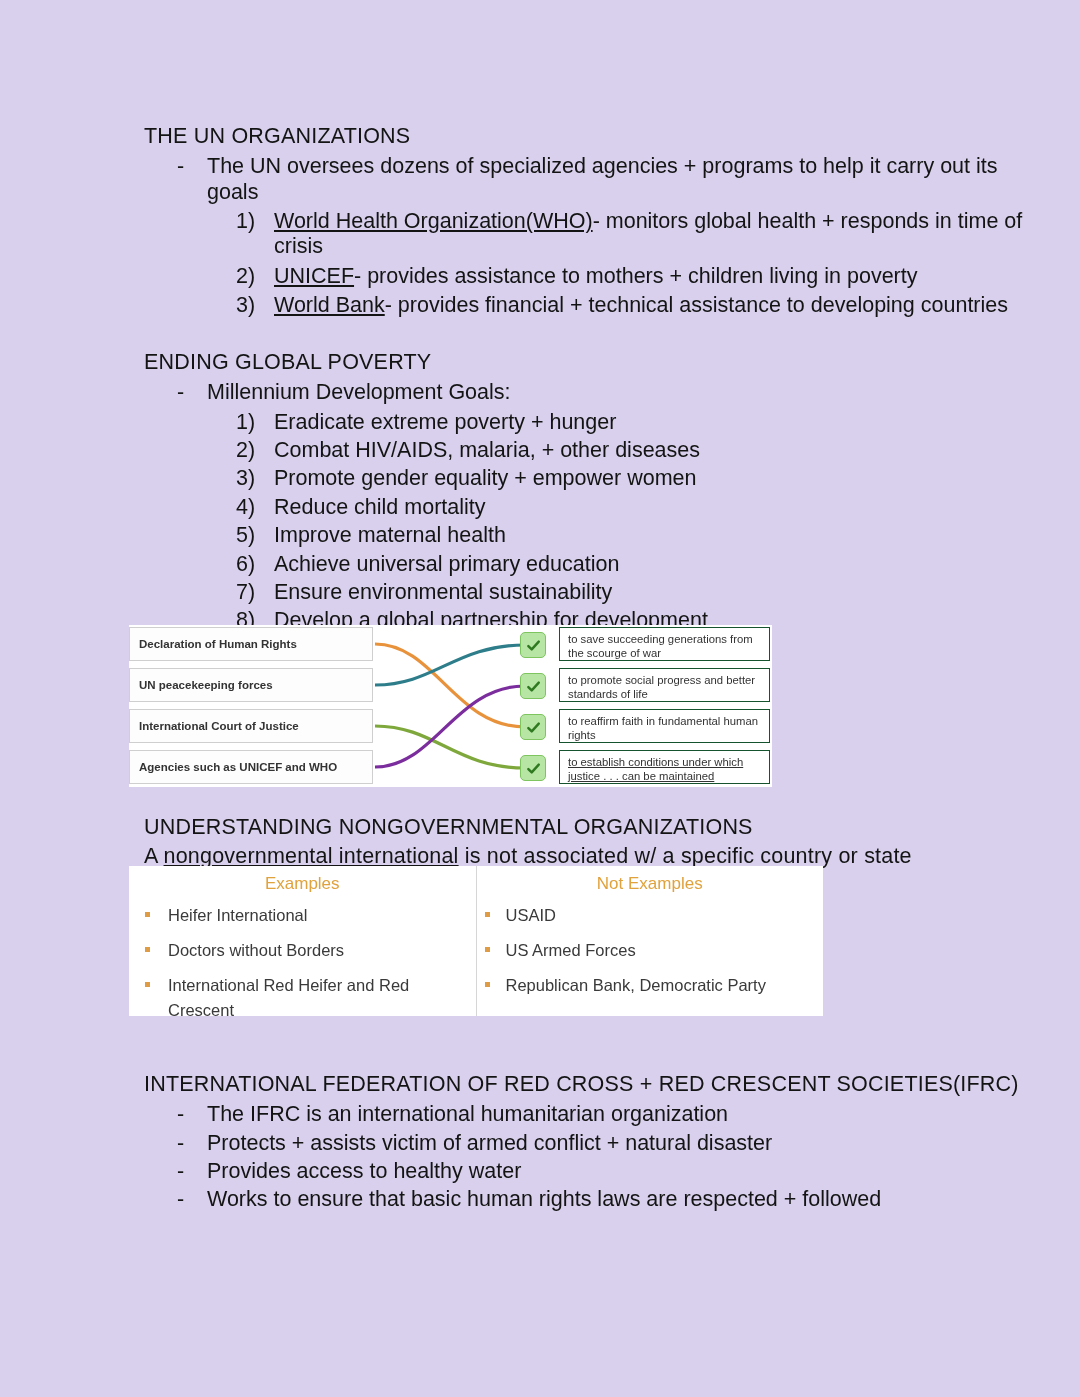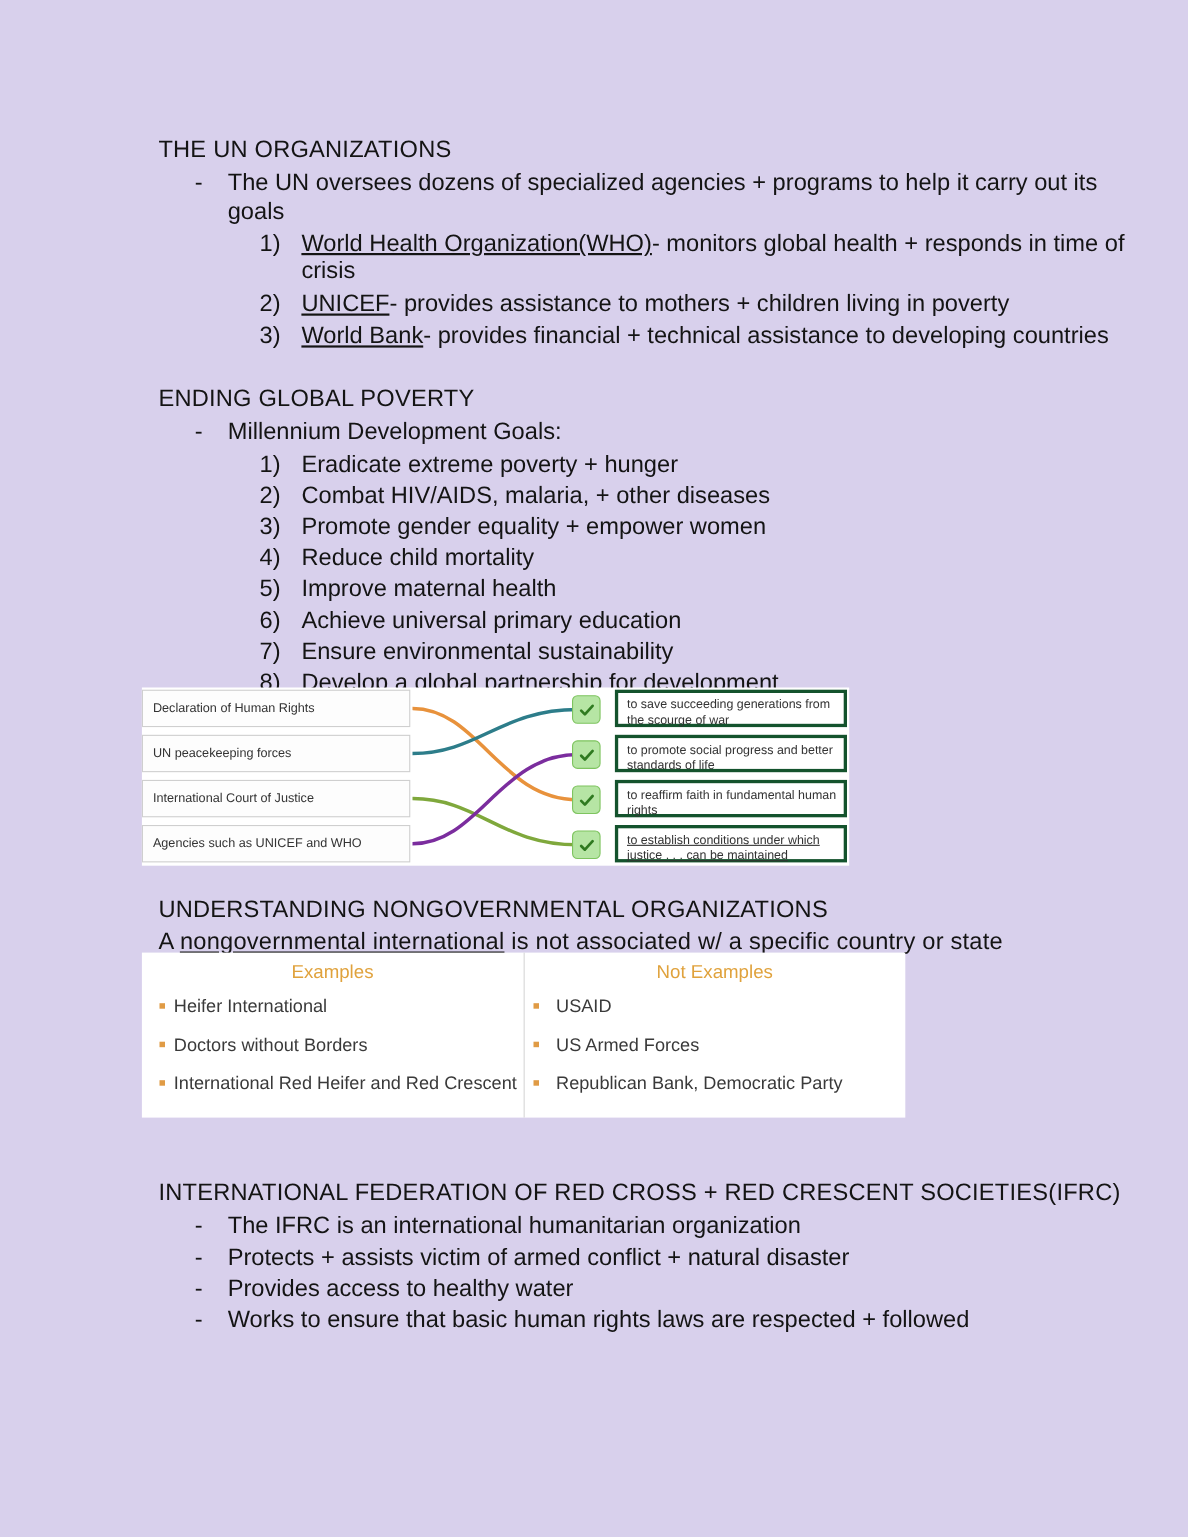--- a/index.html
+++ b/index.html
@@ -73,20 +73,21 @@
     top: 625px;
     width: 643px;
     height: 162px;
     background: #ffffff;
   }
   .match-left {
     position: absolute;
     left: 0; top: 0;
     width: 246px;
     height: 119px;
+    font-weight: bold;
   }
   .mbox {
     position: absolute;
     left: 0;
     width: 244px;
     height: 34px;
     background: #fdfdfd;
     border: 1px solid #cfcfcf;
     box-sizing: border-box;
     display: flex;
@@ -140,21 +141,21 @@
     top: 0;
     width: 213px;
     height: 162px;
   }
   .rbox {
     position: absolute;
     left: 0;
     width: 211px;
     height: 34px;
     background: #ffffff;
-    border: 3px solid #14532d;
+    border: 1px solid #14532d;
     box-sizing: border-box;
     padding: 4px 6px 0 8px;
     font-size: 11.3px;
     line-height: 1.28;
     color: #333333;
   }
   .rbox.r0 { top: 2px; }
   .rbox.r1 { top: 43px; }
   .rbox.r2 { top: 84px; }
   .rbox.r3 { top: 125px; text-decoration: underline; }
@@ -178,21 +179,21 @@
   .exhead {
     text-align: center;
     font-size: 17px;
     font-weight: normal;
     color: #e0a23c;
     font-family: "Liberation Sans", sans-serif;
     margin-bottom: 9px;
   }
   .exitem {
     position: relative;
-    padding-left: 29px;
+    padding-left: 39px;
     font-size: 16.5px;
     line-height: 1.52;
     color: #3a3a3a;
     margin-bottom: 10px;
   }
   .exitem .bsq {
     position: absolute;
     left: 16px;
     top: 9px;
     width: 5px;

